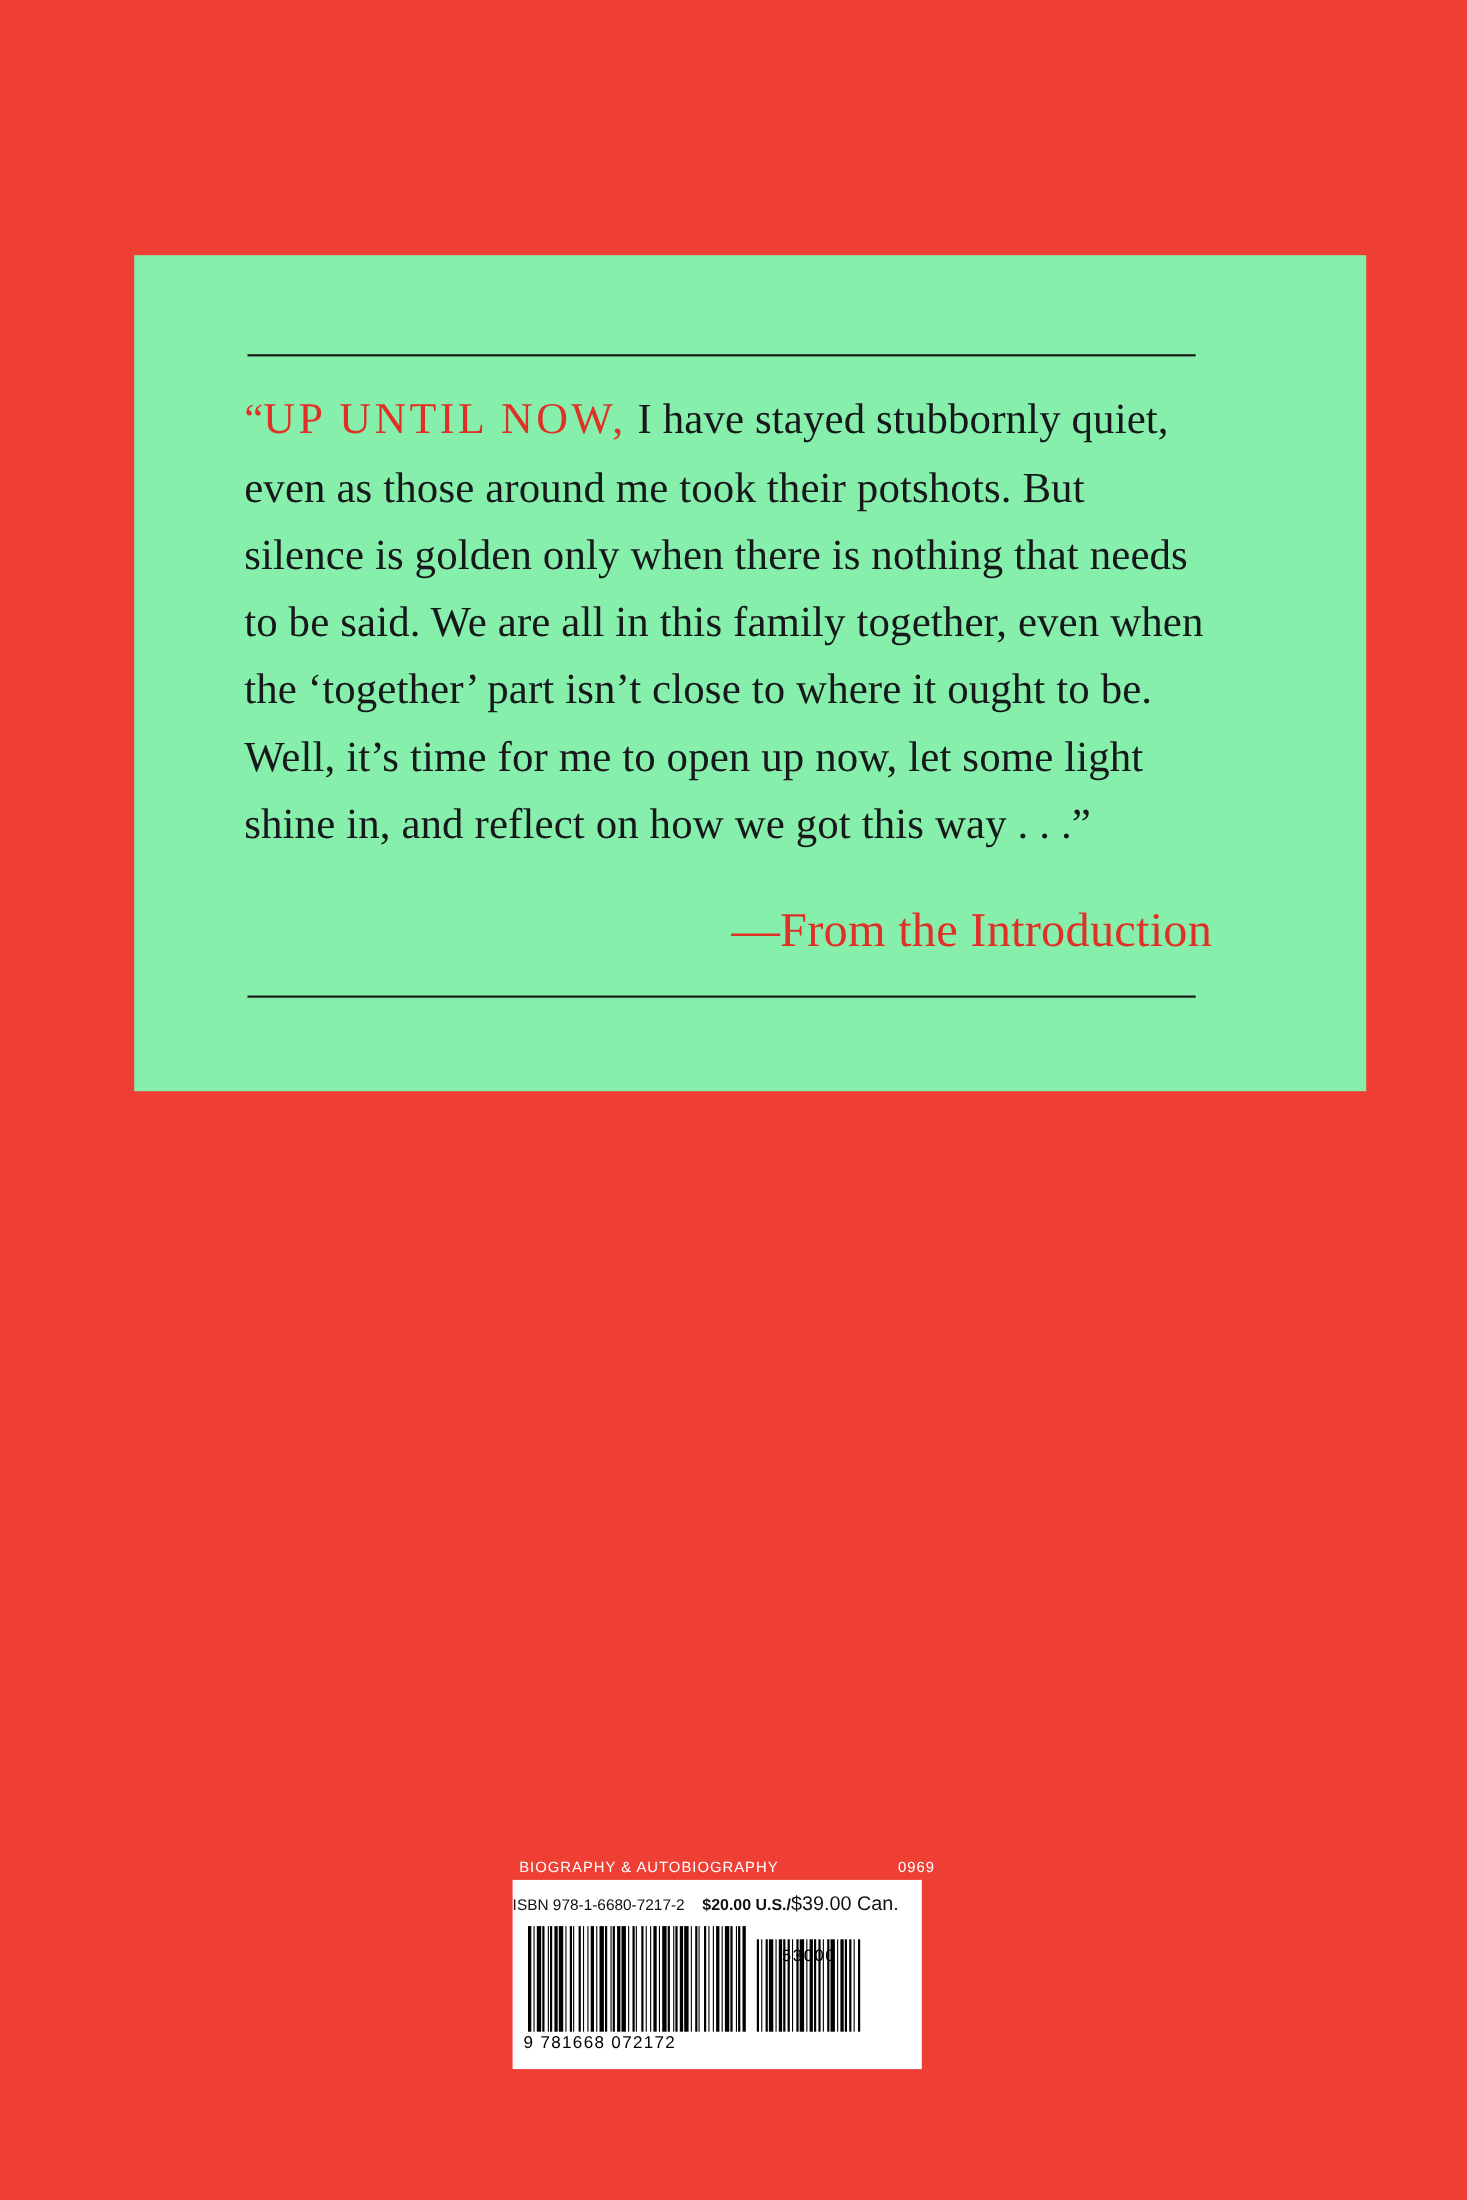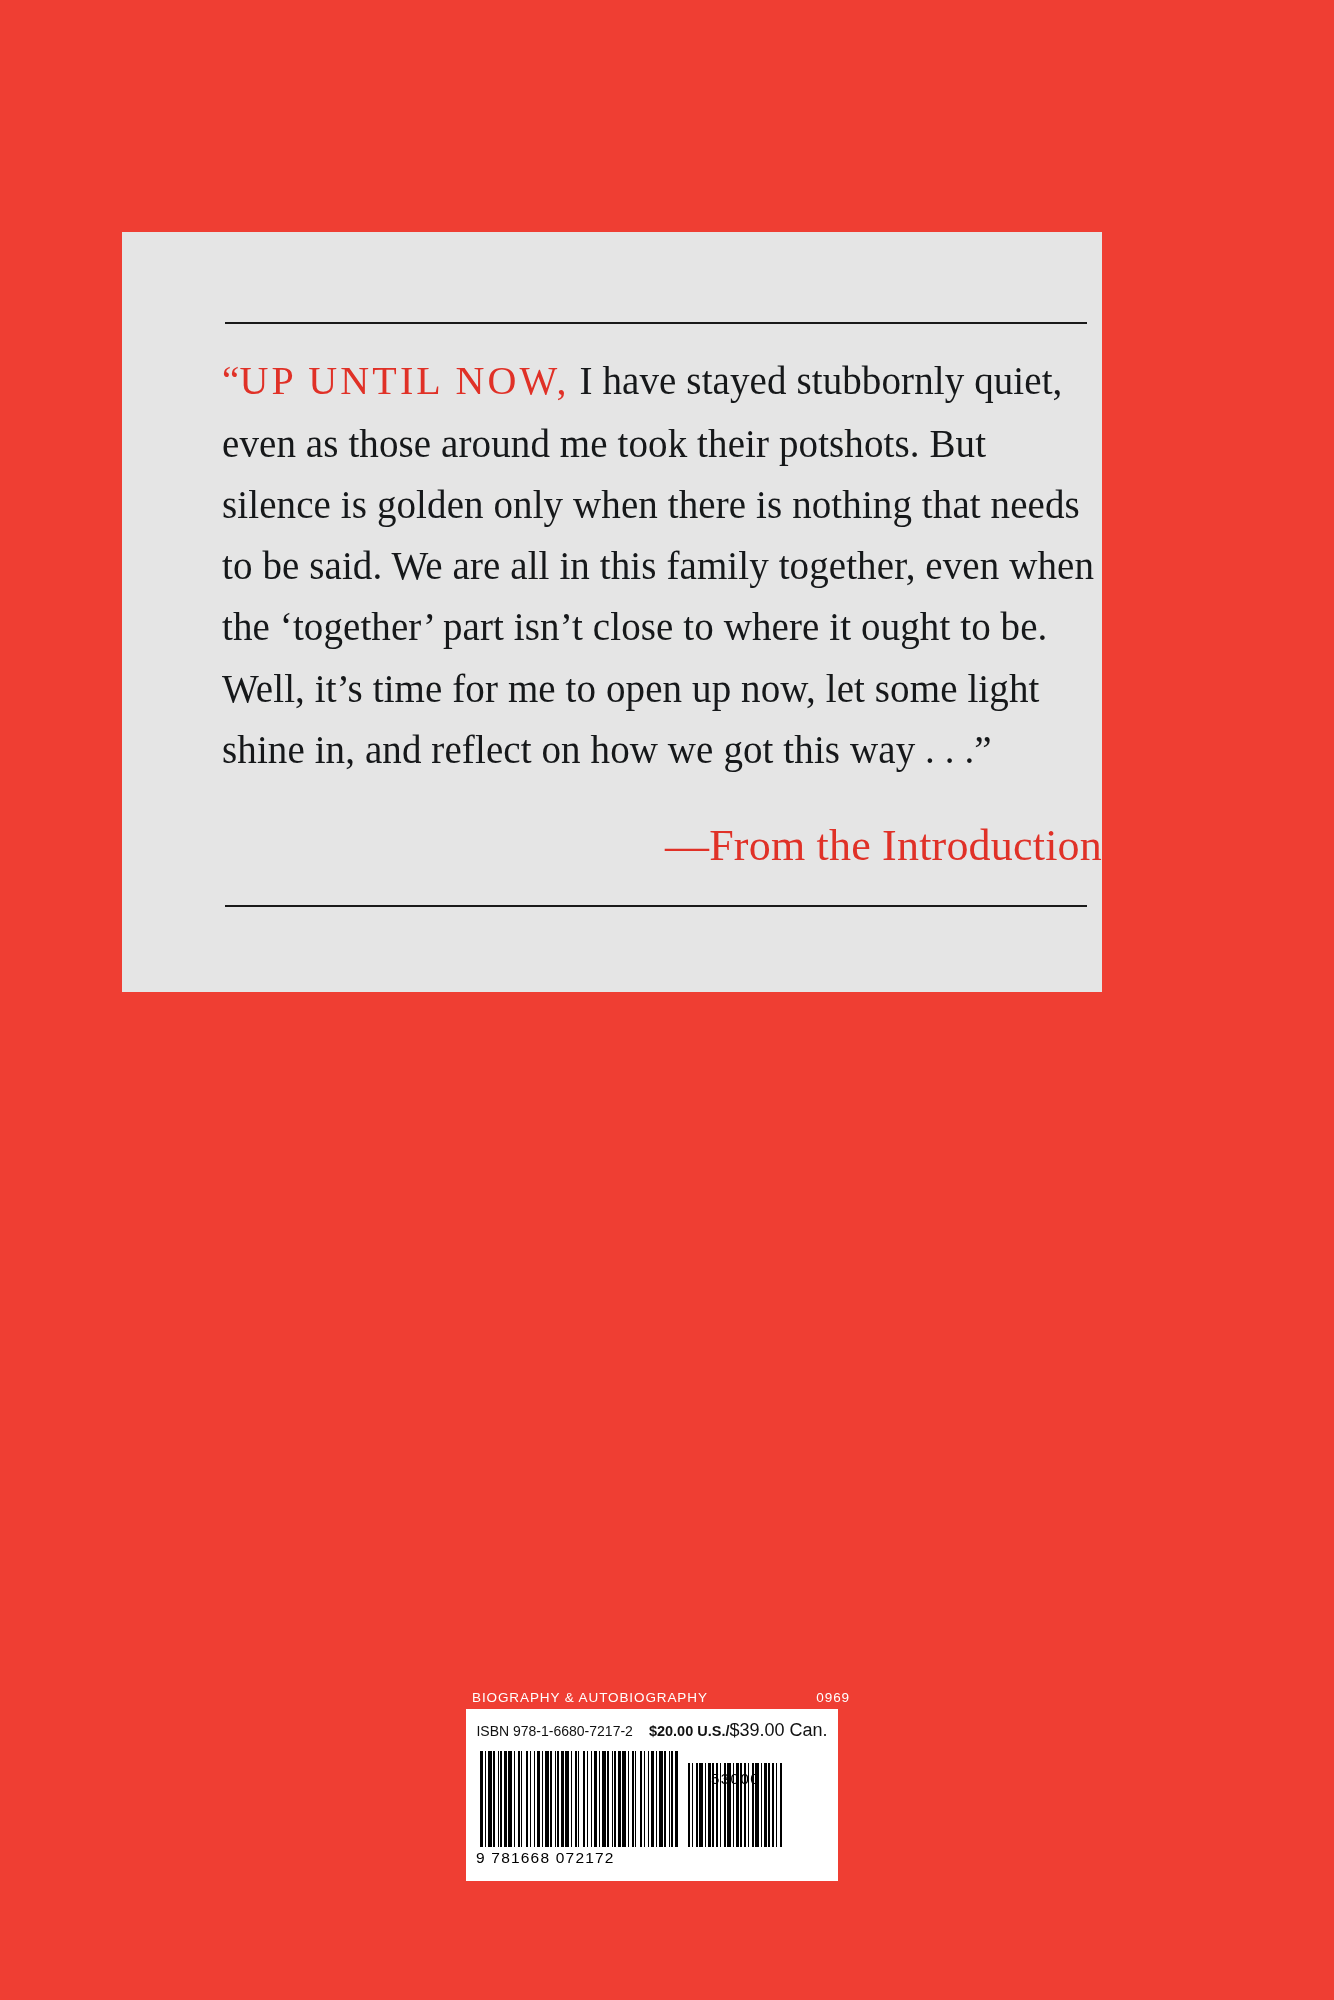--- a/index.html
+++ b/index.html
@@ -13,23 +13,23 @@
     font-family: "Liberation Serif", serif;
     overflow: hidden;
     position: relative;
   }
 
   
   .quote-panel {
     position: absolute;
     left: 122px;
     top: 232px;
-    width: 980px;
+    width: 1120px;
     height: 760px;
-    background: #e5e5e5;
+    background: #86efac;
     box-sizing: border-box;
   }
 
   .rule {
     position: absolute;
     left: 103px;
     width: 862px;
     height: 2px;
     background: #1a1a1a;
   }
@@ -98,21 +98,20 @@
     position: relative;
     box-sizing: border-box;
   }
 
   .isbn-line {
     position: absolute;
     top: 11px;
     left: 0;
     width: 100%;
     display: flex;
-    justify-content: center;
     gap: 16px;
     align-items: baseline;
     font-family: "Liberation Sans", sans-serif;
     font-size: 14px;
     color: #111;
     white-space: nowrap;
   }
   .isbn-line .price { font-weight: bold; font-size: 14.5px; }
   .isbn-line .price .can { font-weight: normal; font-size: 18px; }
 

